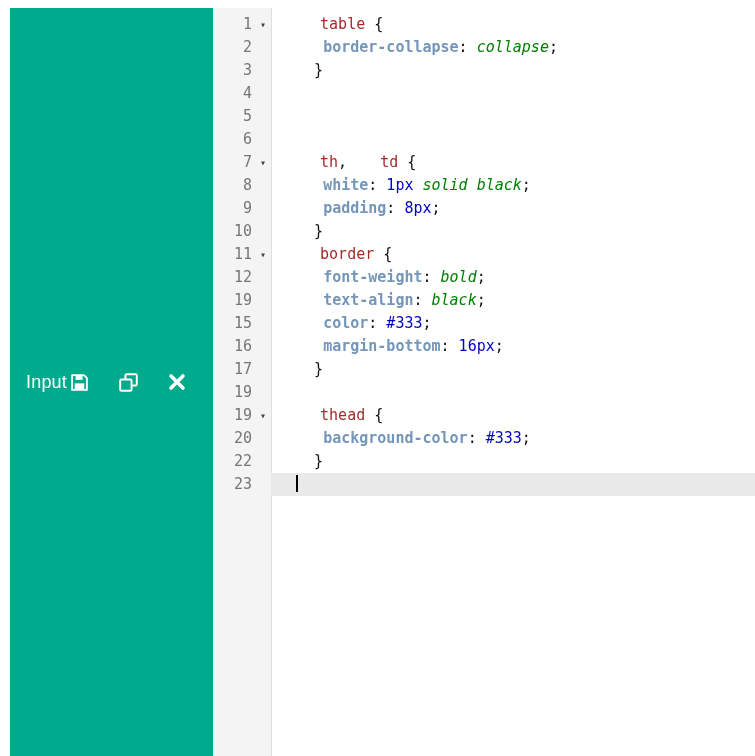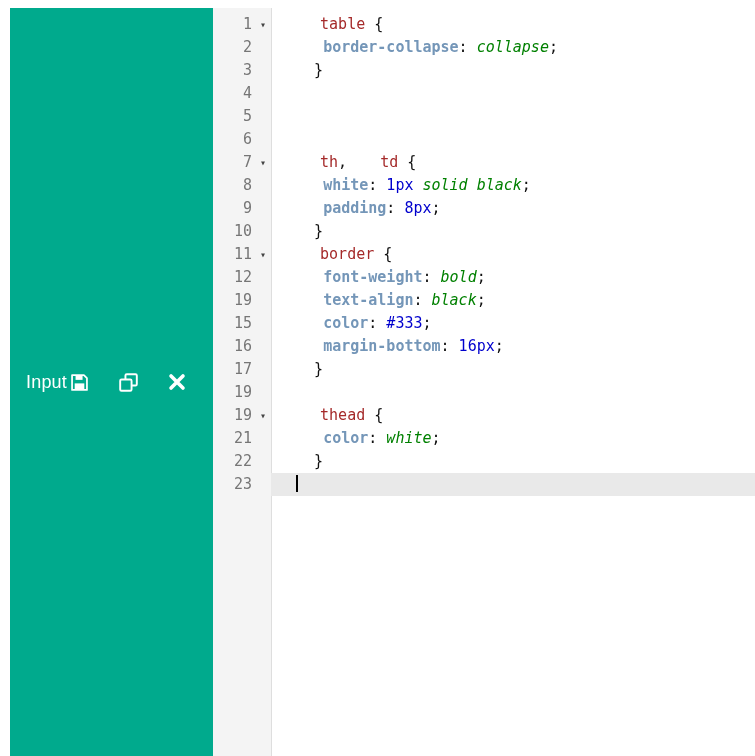--- a/index.html
+++ b/index.html
@@ -187,23 +187,23 @@
           <span class="ln">19</span>
           <span class="fold"></span>
           <span class="code"></span>
         </div>
         <div class="line">
           <span class="ln">19</span>
           <span class="fold">▾</span>
           <span class="code"><span class="t-sel">thead</span><span class="t-pln"> </span><span class="t-pun">{</span></span>
         </div>
         <div class="line">
-          <span class="ln">21</span>
-          <span class="fold"></span>
-          <span class="code"><span class="t-pln">   </span><span class="t-prop">color</span><span class="t-pun">:</span><span class="t-pln"> </span><span class="t-val">white</span><span class="t-pun">;</span></span>
+          <span class="ln">20</span>
+          <span class="fold"></span>
+          <span class="code"><span class="t-pln">   </span><span class="t-prop">background-color</span><span class="t-pun">:</span><span class="t-pln"> </span><span class="t-num">#333</span><span class="t-pun">;</span></span>
         </div>
         <div class="line">
           <span class="ln">22</span>
           <span class="fold"></span>
           <span class="code"><span class="t-pln">  </span><span class="t-pun">}</span></span>
         </div>
         <div class="line active">
           <span class="ln">23</span>
           <span class="fold"></span>
           <span class="code"><span class="cursor"></span></span>

